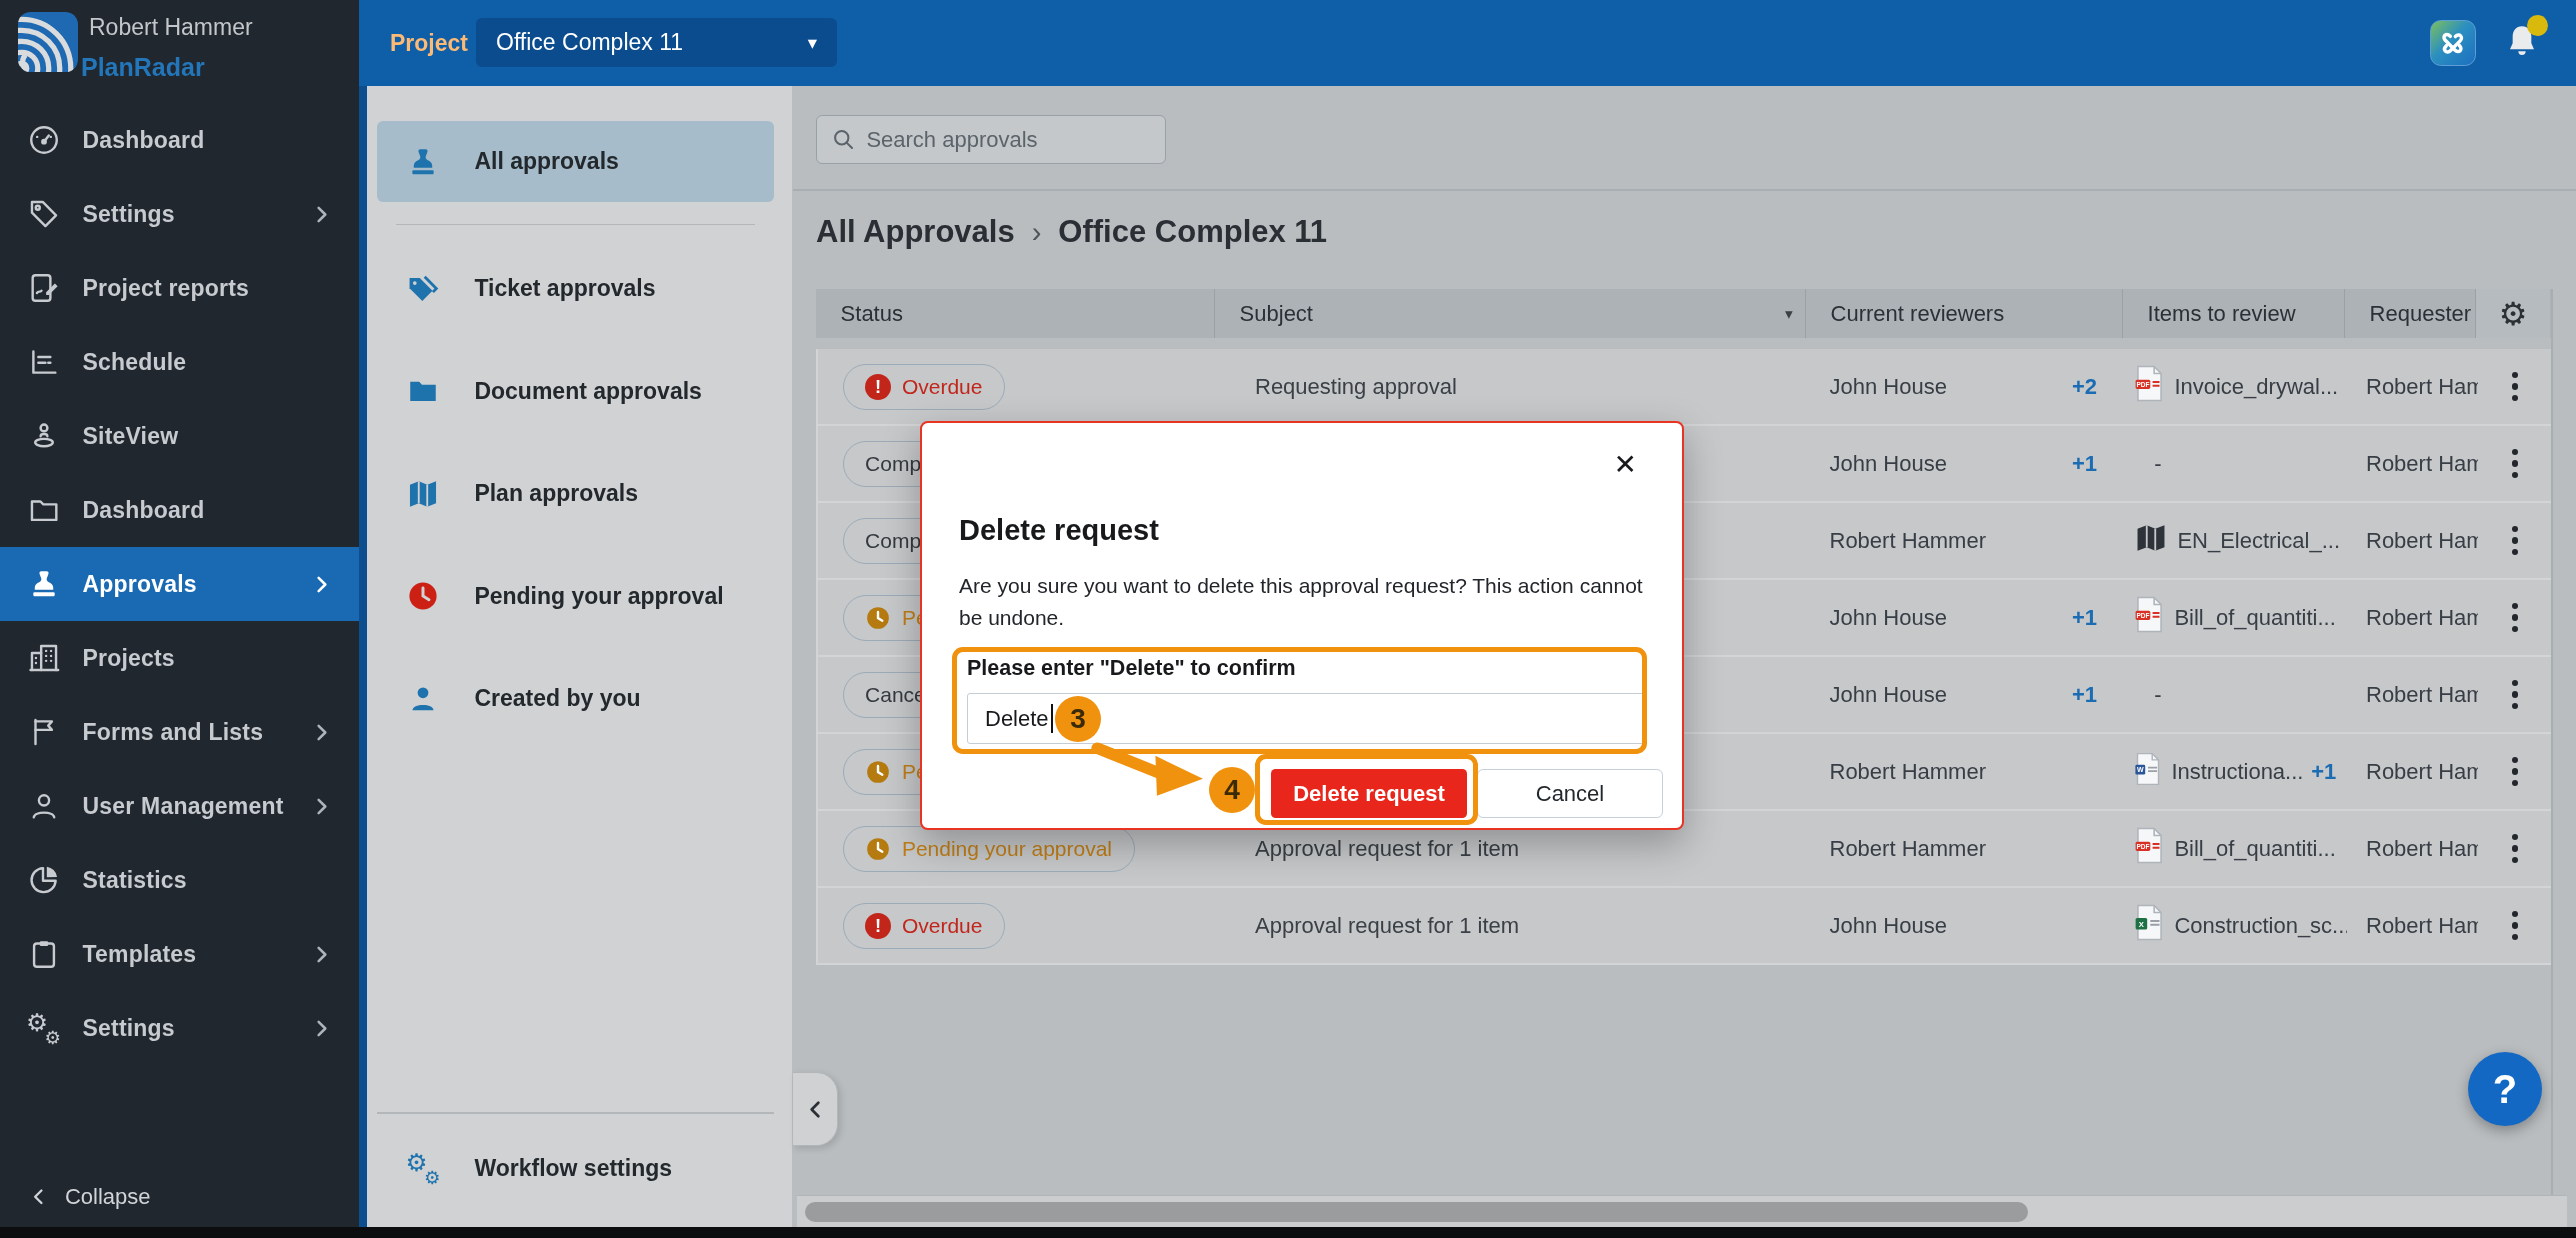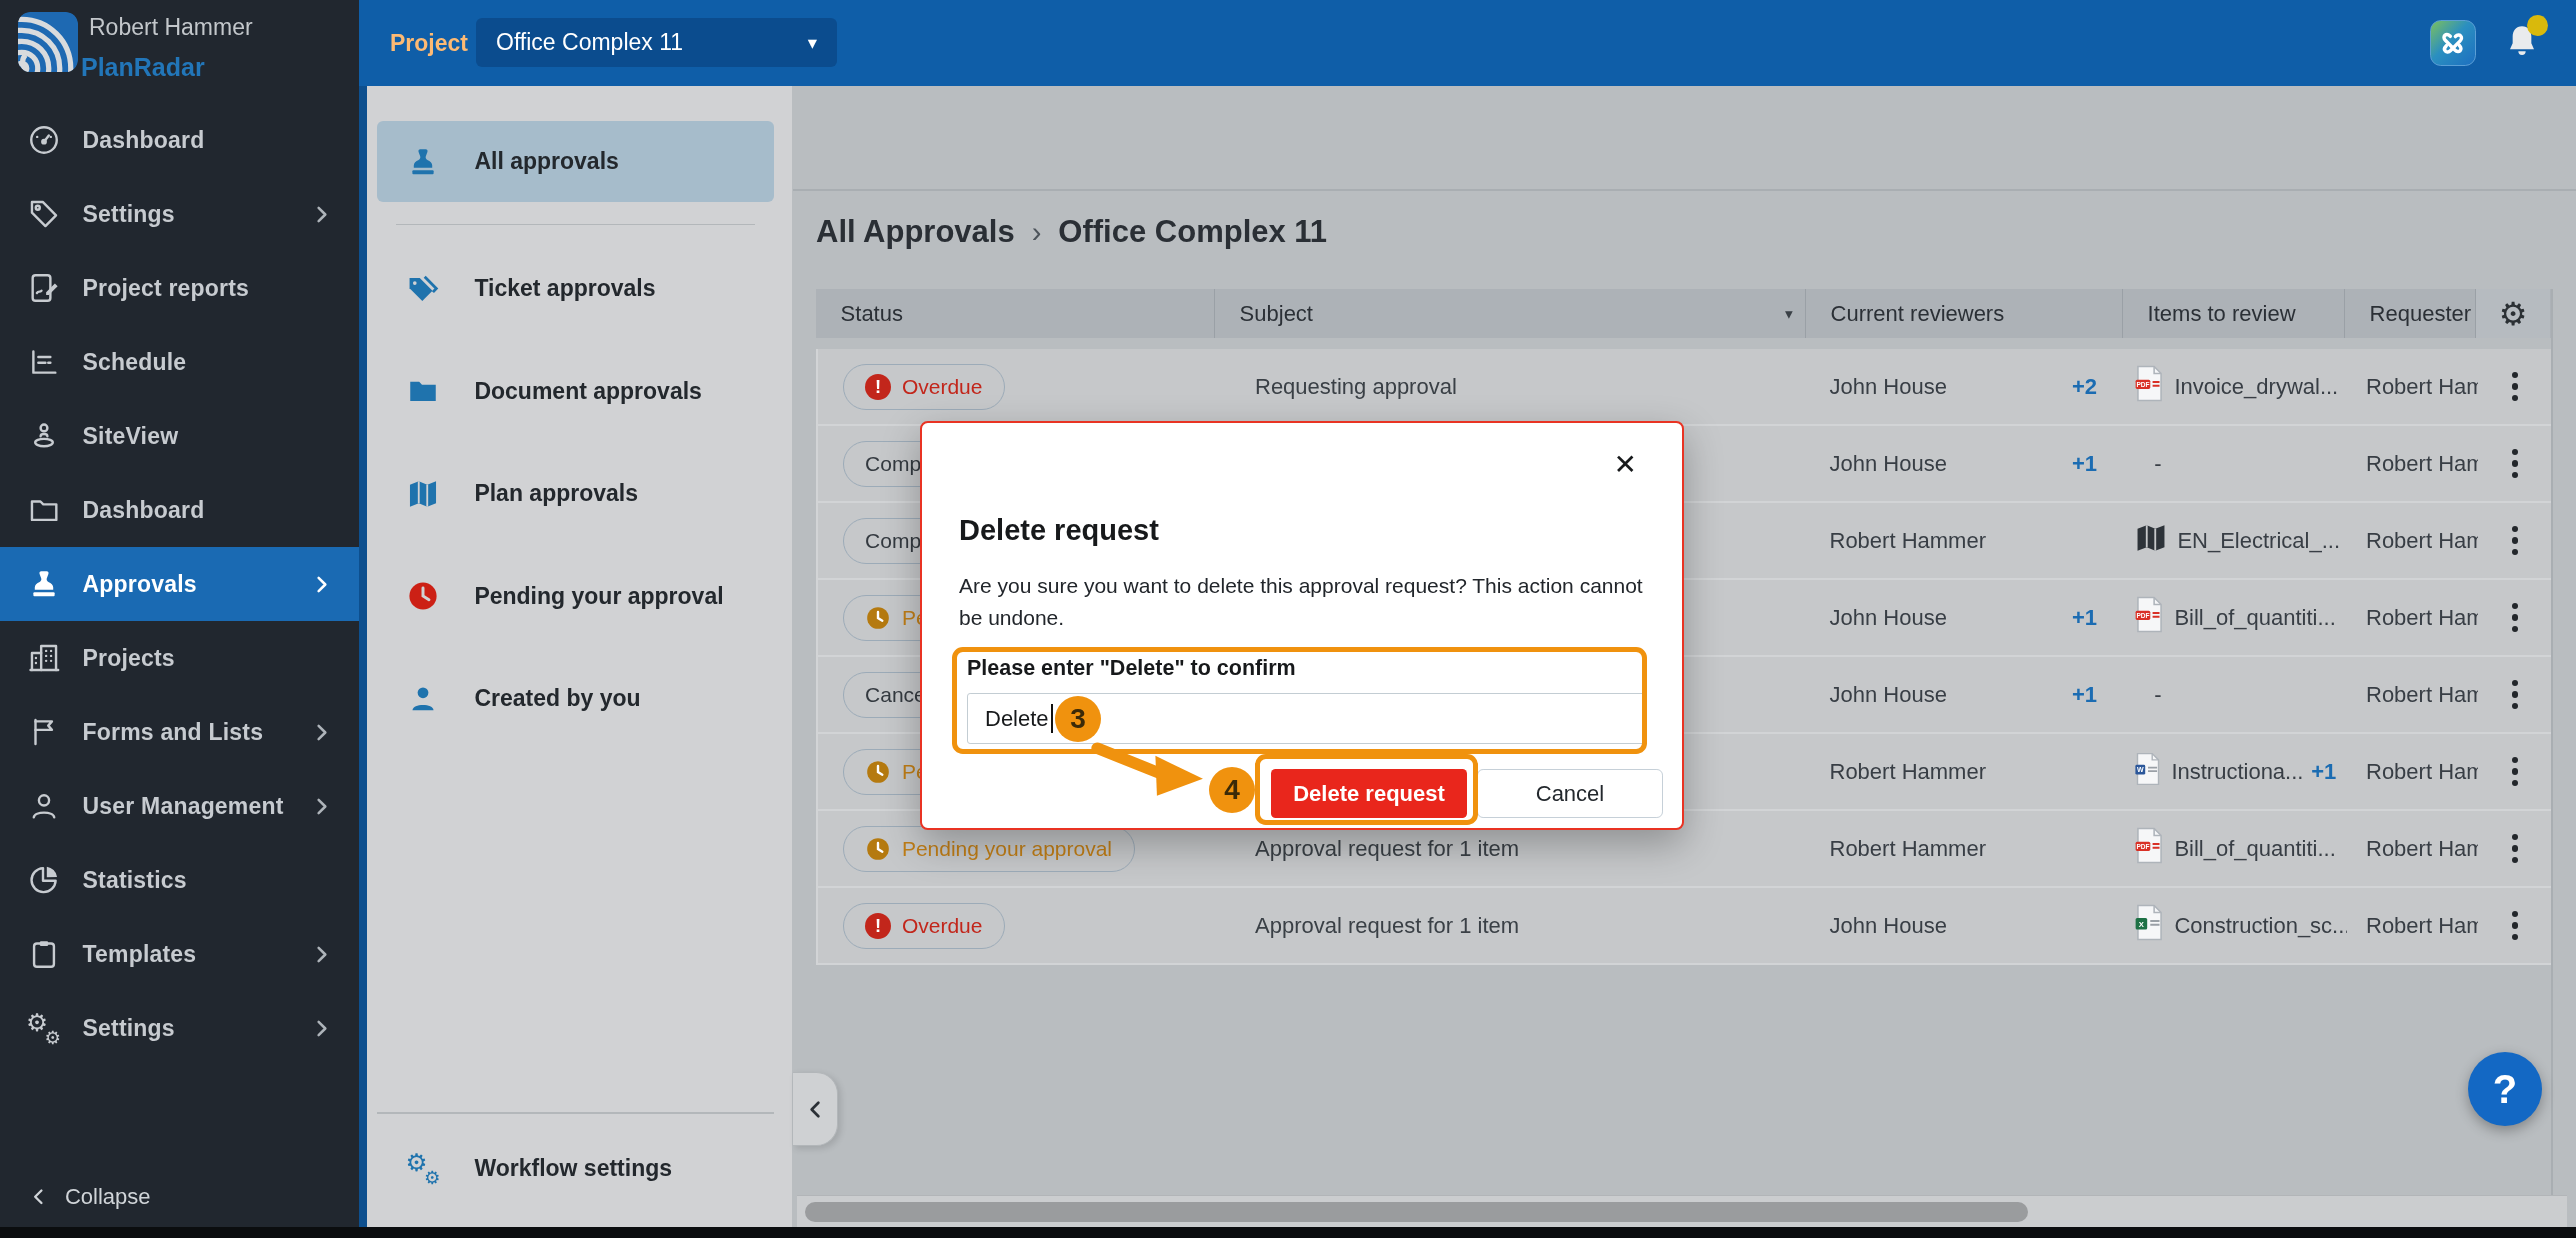--- a/index.html
+++ b/index.html
@@ -421,20 +421,27 @@
       </div>
     </div>
   </div>
 
   <div class="abs edge-tab">
     <svg viewBox="0 0 24 24" fill="none" stroke="currentColor" stroke-width="2.8" stroke-linecap="round" stroke-linejoin="round">
         <path d="M15 5l-7 7 7 7"></path>
       </svg>
   </div>
 
+  <div class="abs search-box">
+    <svg viewBox="0 0 24 24" fill="none" stroke="currentColor" stroke-width="2" stroke-linecap="round">
+        <circle cx="10.5" cy="10.5" r="6.5"></circle>
+        <path d="M15.5 15.5l5 5"></path>
+      </svg>
+    <input type="text" placeholder="Search approvals" style="">
+  </div>
 
   <div class="abs main-divider"></div>
 
   <div class="abs breadcrumb">
     <span>All Approvals</span>
     <span class="sep">›</span>
     <span>Office Complex 11</span>
   </div>
 
   <div class="abs thead grid-cols">

